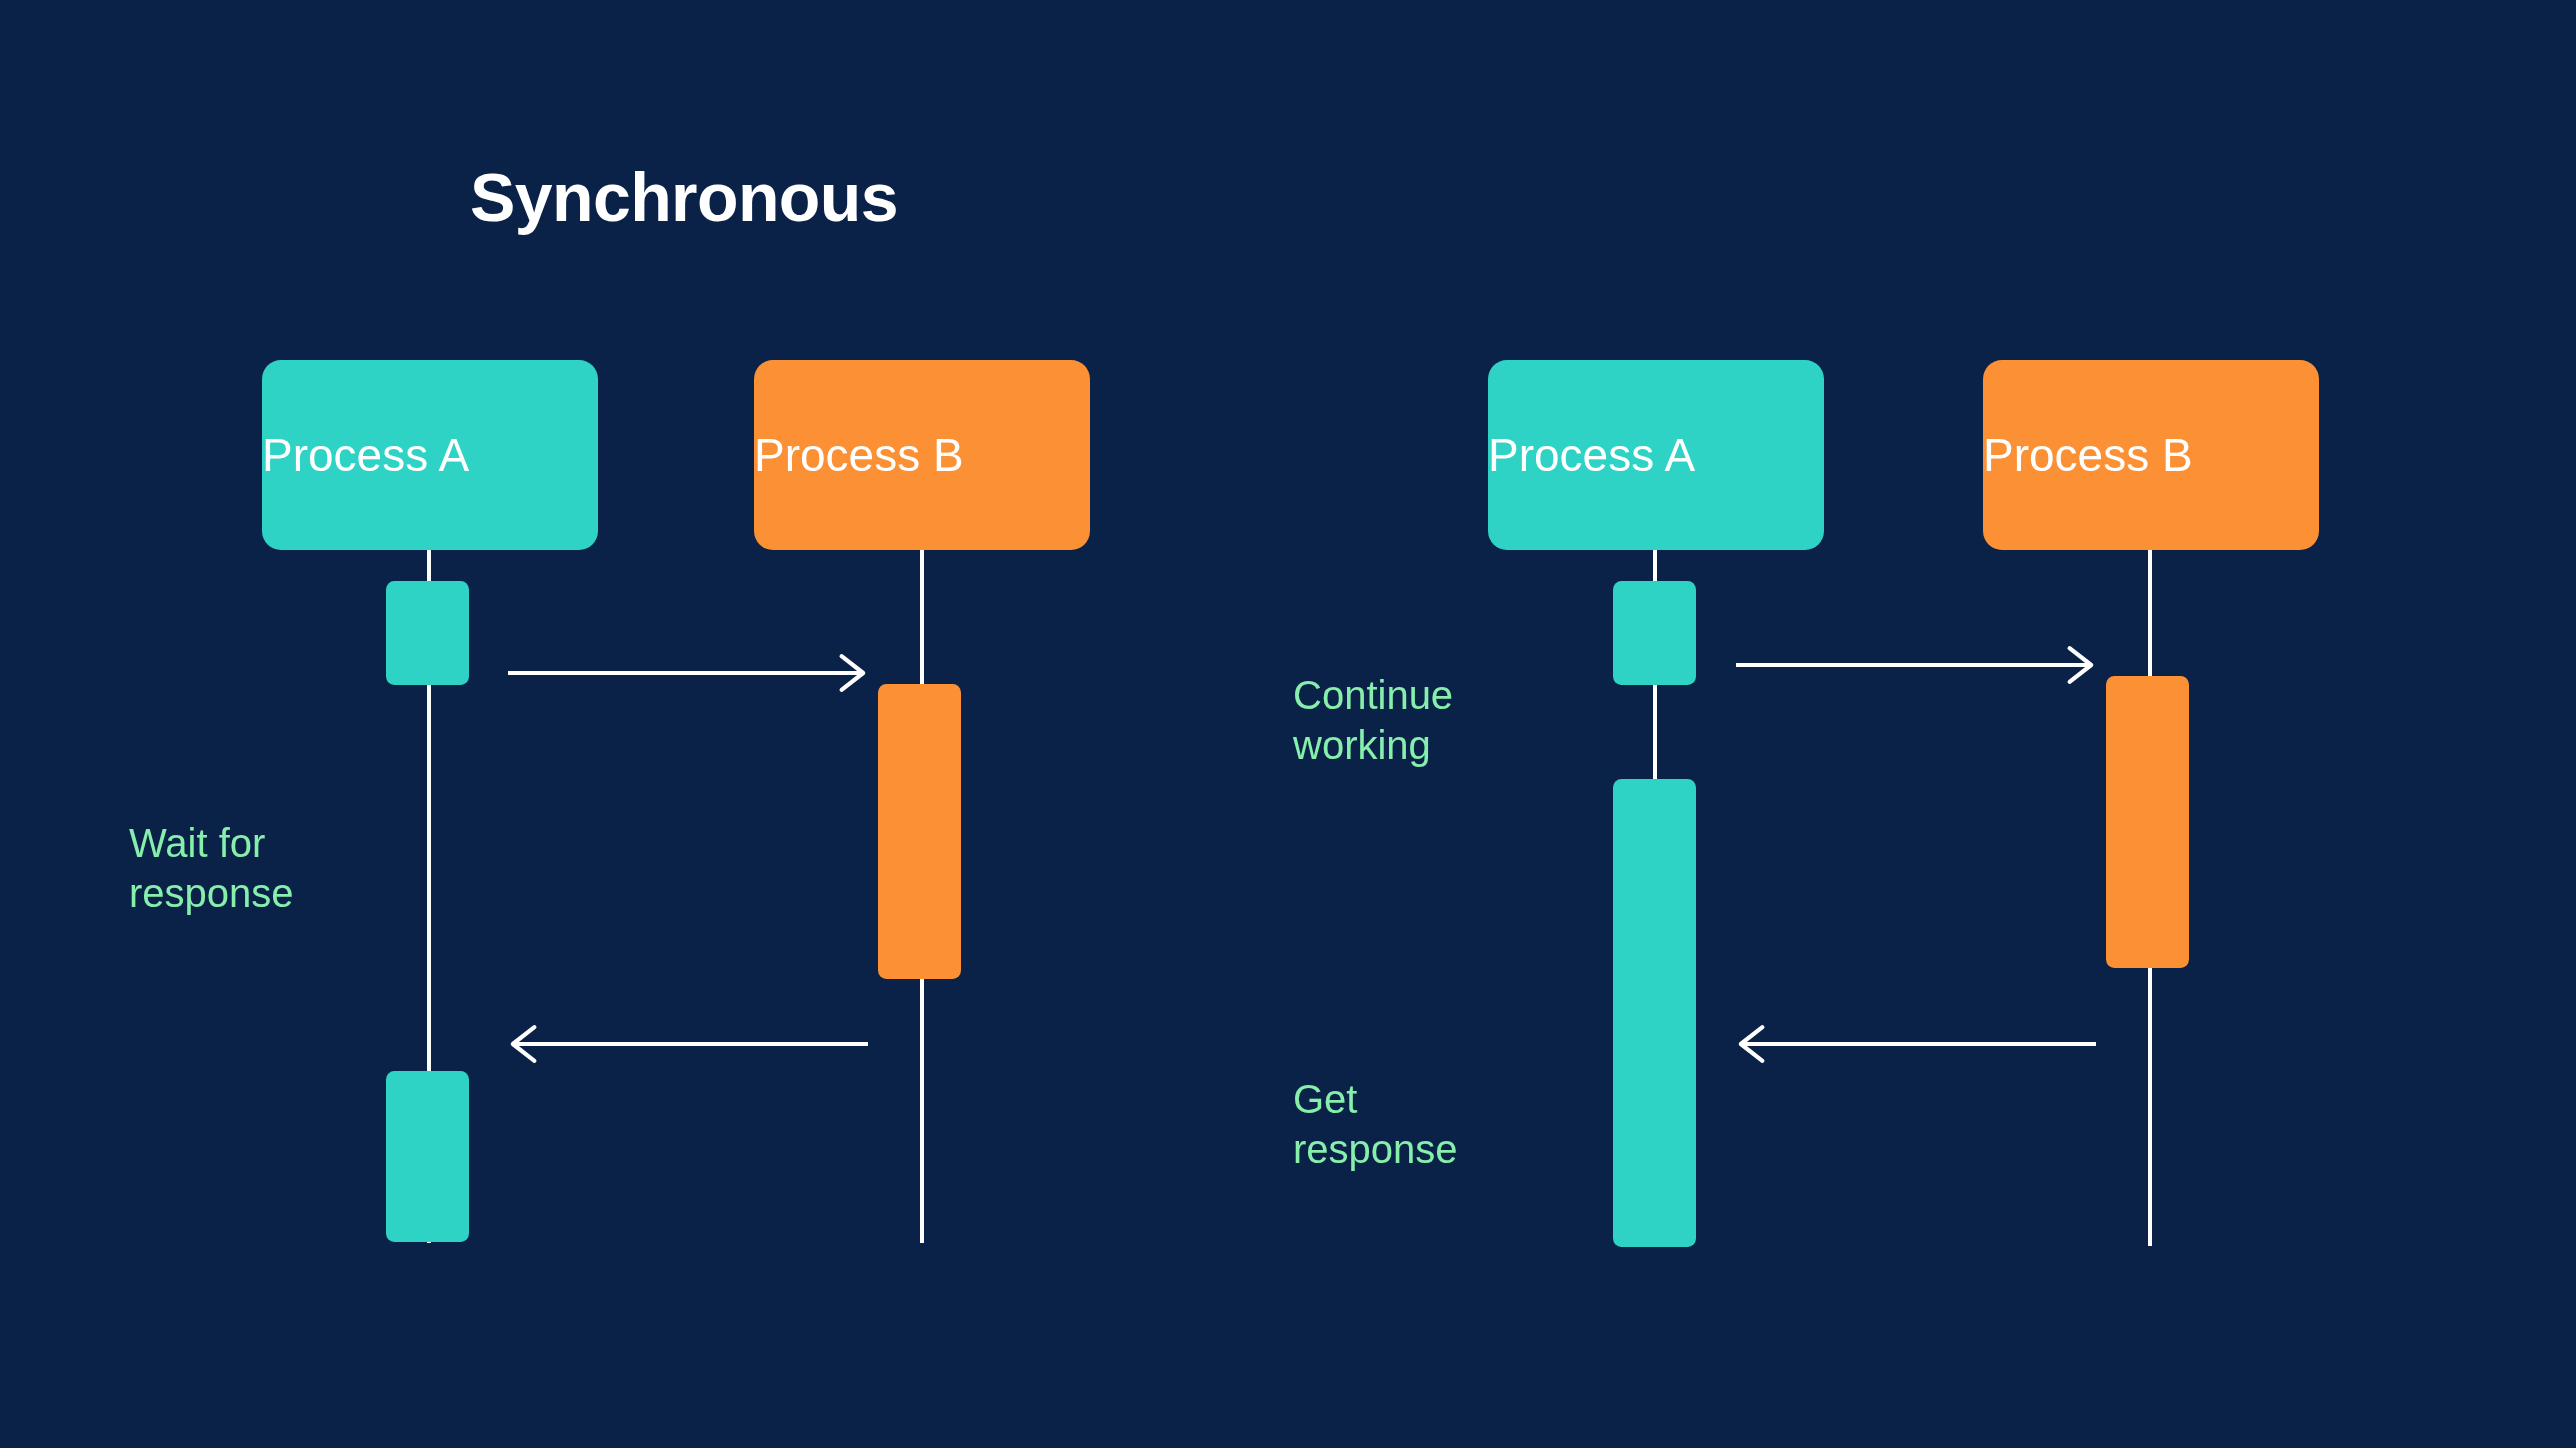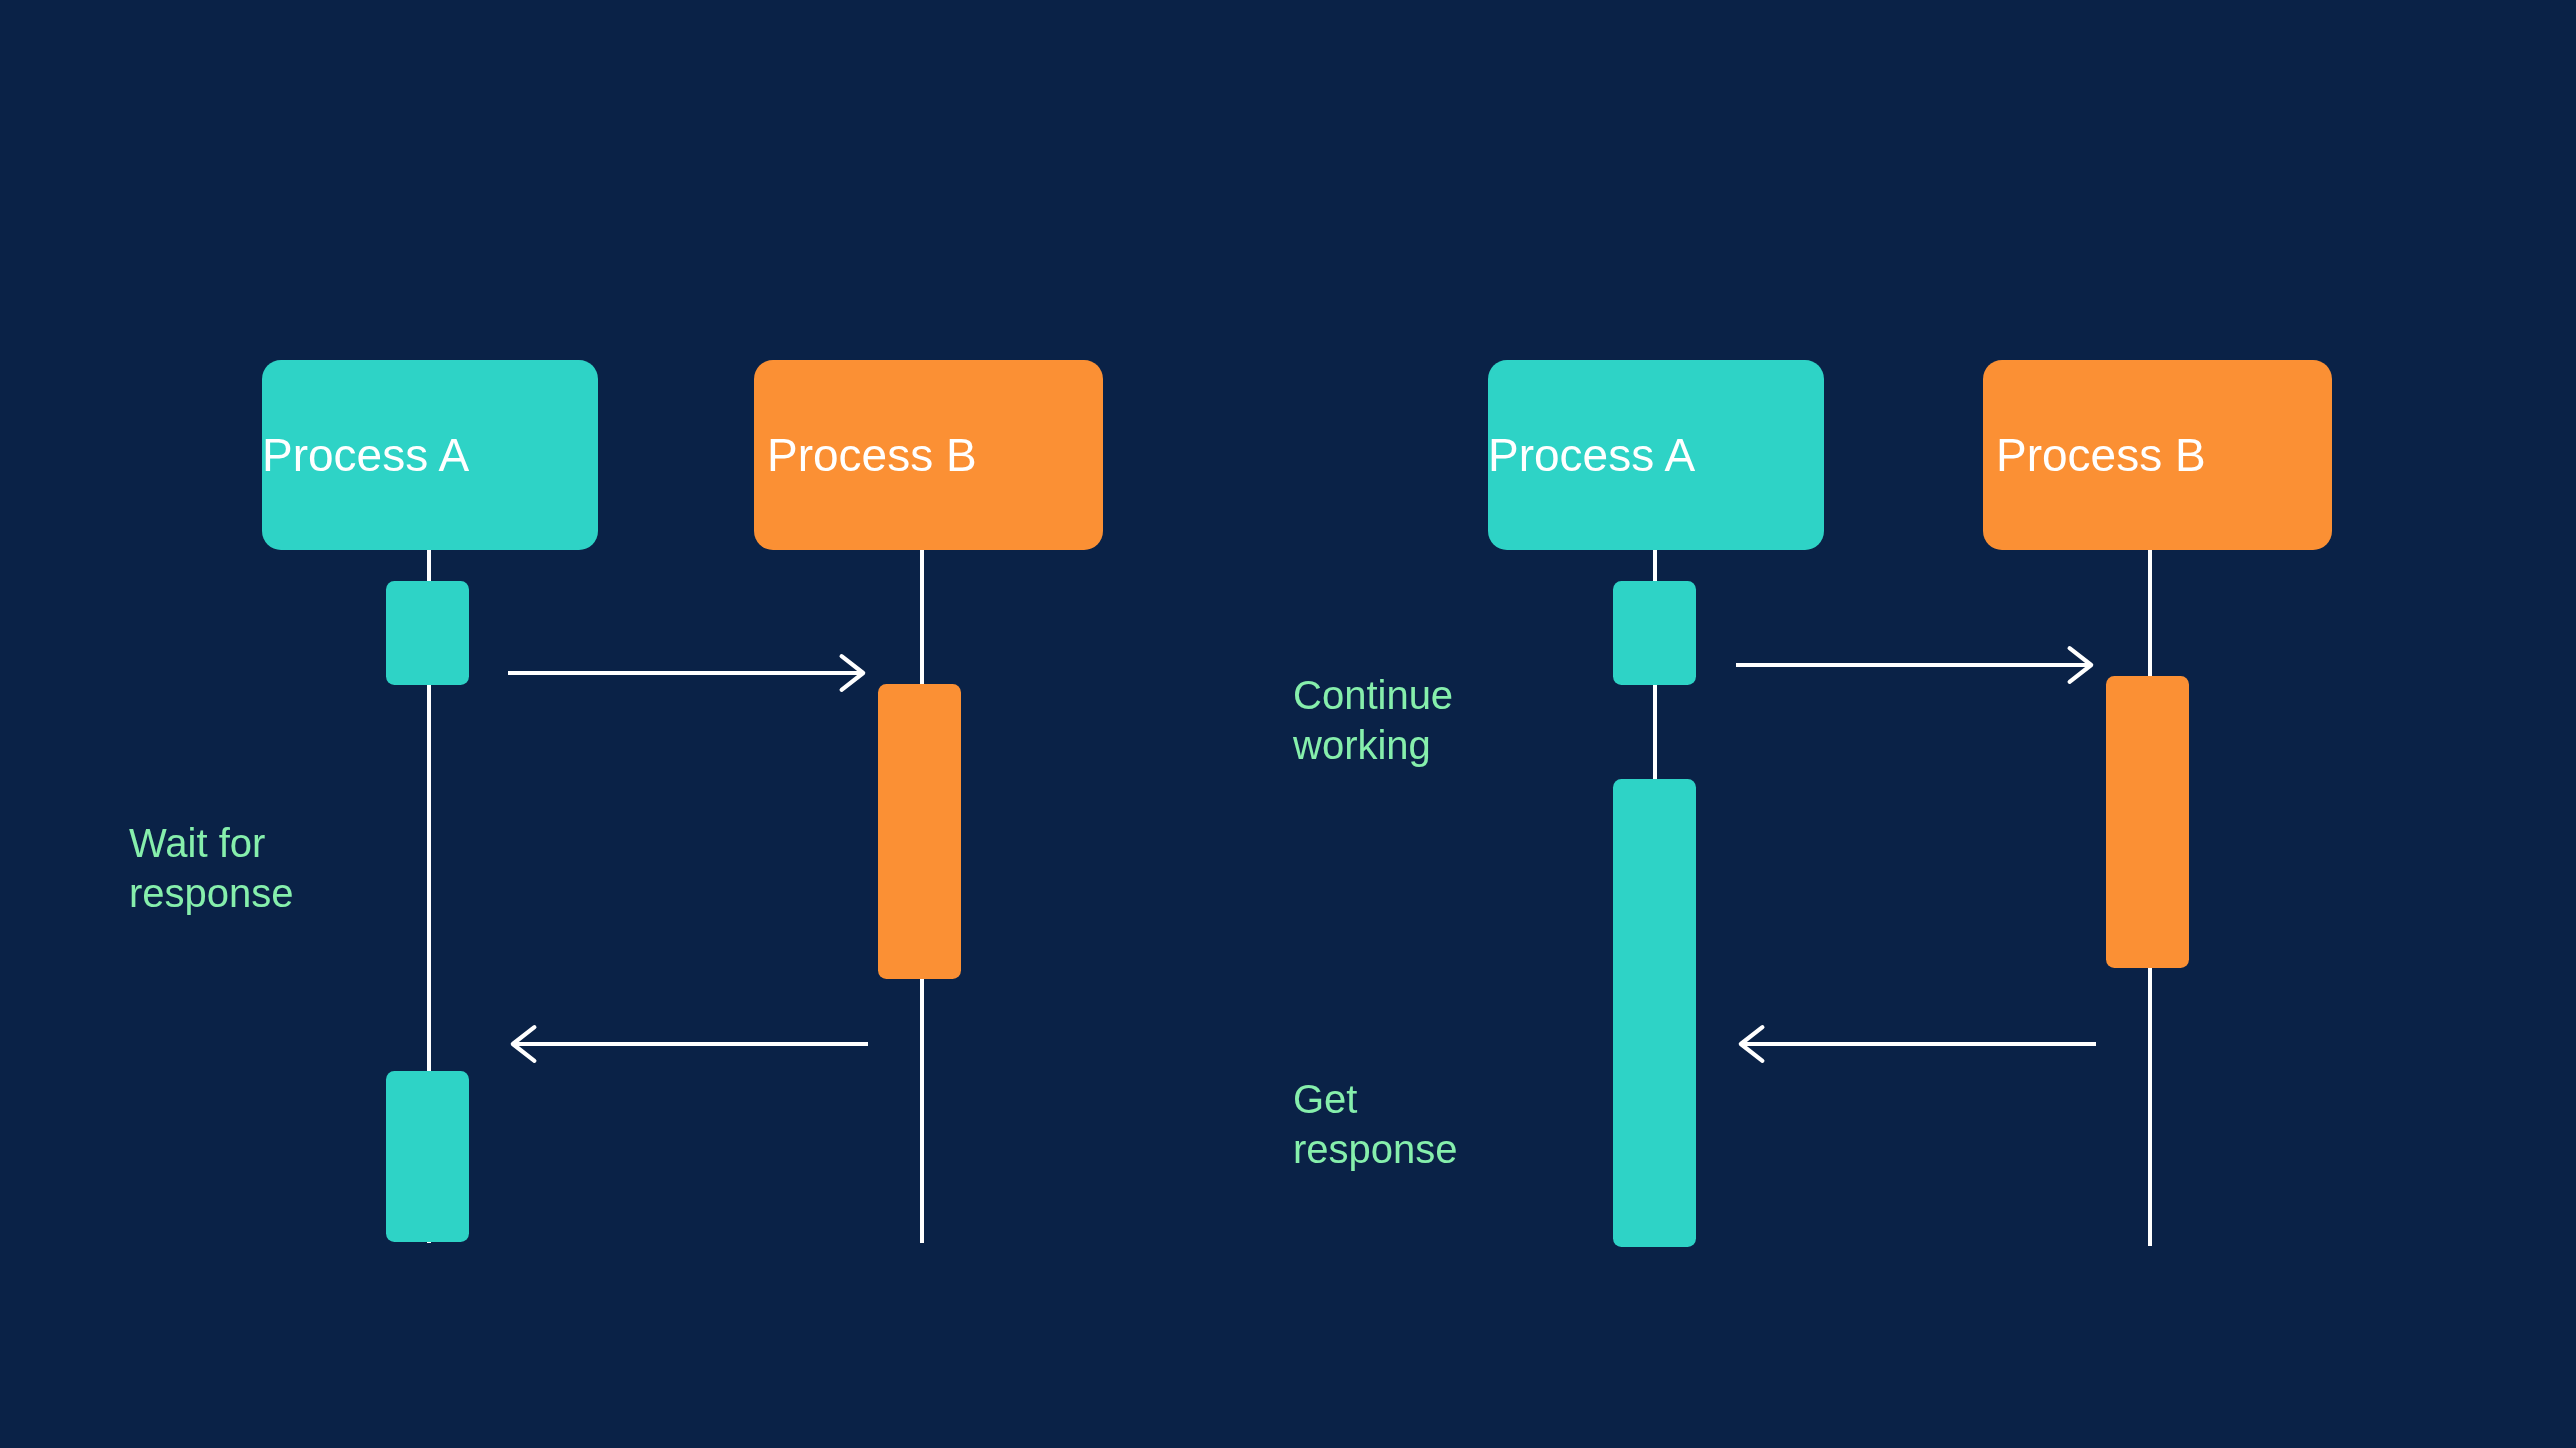--- a/index.html
+++ b/index.html
@@ -45,21 +45,21 @@
     align-items: center;
     justify-content: flex-start;
     color: #ffffff;
     font-family: "Liberation Sans", sans-serif;
     font-size: 46px;
     font-weight: normal;
     line-height: 1;
     white-space: nowrap;
   }
   .participant.teal   { background: #2ed3c6; }
-  .participant.orange { background: #fb9034; padding-left: 13px; }
+  .participant.orange { background: #fb9034; }
 
   
   .lifeline {
     position: absolute;
     width: 4.2px;
     background: #ffffff;
   }
 
   
   .activation {
@@ -88,20 +88,21 @@
     font-weight: normal;
     line-height: 1.26;
     white-space: pre-line;
   }
 </style>
 </head>
 <body>
 
 <div id="canvas">
 
+  <div class="panel-title" style="left:684px; top:163px;">Synchronous</div>
 
   <div class="lifeline" style="left:427px; top:549px; height:694px;"></div>
   <div class="lifeline" style="left:920px; top:549px; height:694px;"></div>
 
   <div class="participant teal" style="left:262px; top:360px; width:336px; height:190px;">
     <span>Process A</span>
   </div>
 
   <div class="participant orange" style="left:754px; top:360px; width:336px; height:190px;">
     <span>Process B</span>

